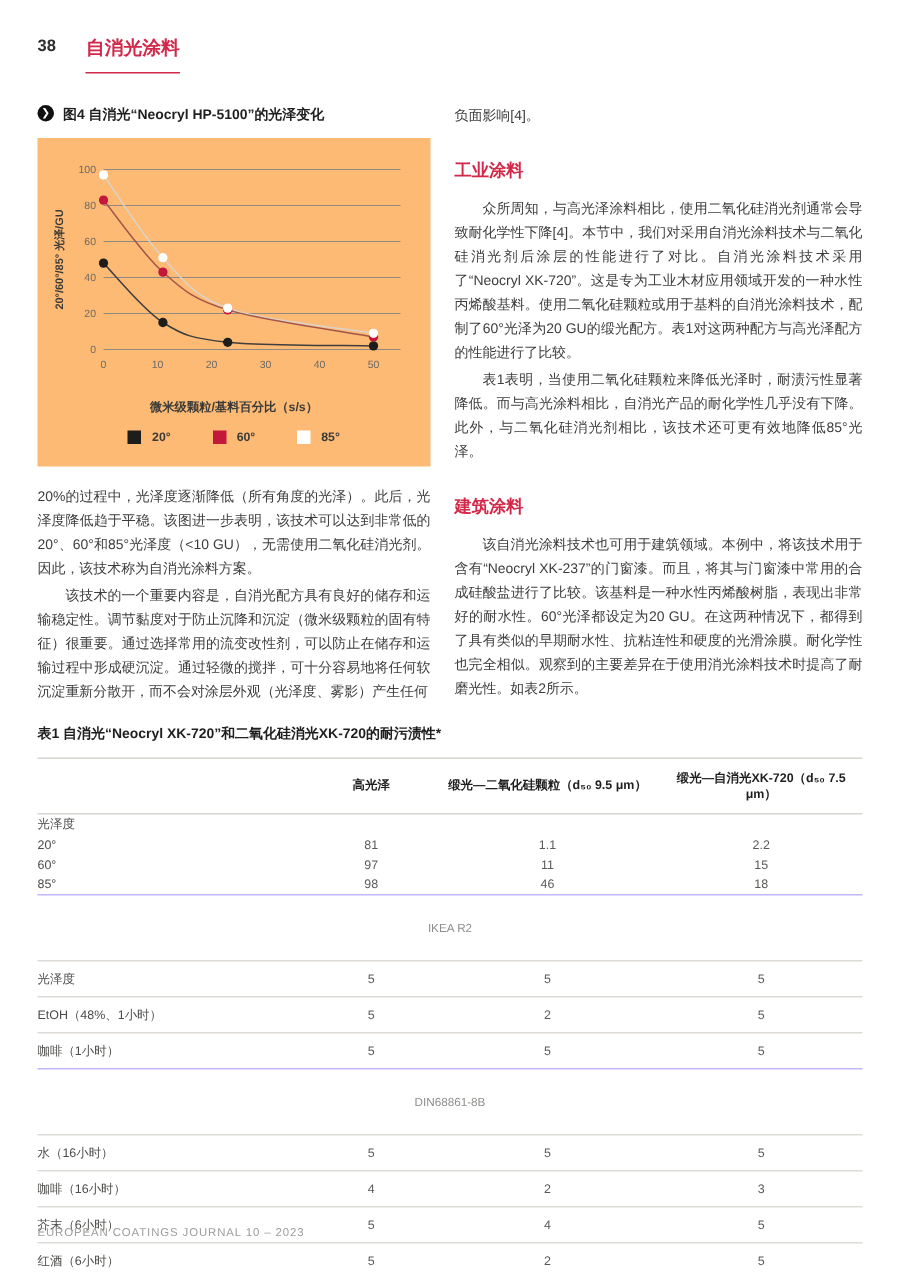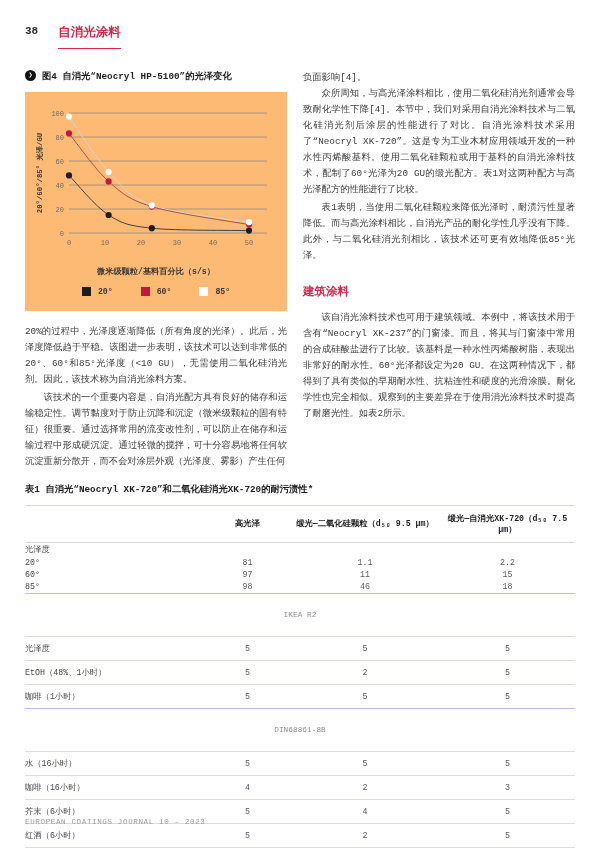--- a/index.html
+++ b/index.html
@@ -1,18 +1,18 @@
 <!DOCTYPE html>
 <html style="--accent: #d2294b;"><head>
 <meta charset="utf-8">
 <style>
   * { margin:0; padding:0; box-sizing:border-box; }
   html,body { background:#ffffff; }
   body { width:600px; height:849px; font-family:"Liberation Sans","DejaVu Sans",sans-serif; color:#3c3c3c; }
-  .page { position:relative; width:600px; height:849px; background:#fff; overflow:hidden;font-family:Liberation Mono, monospace; }
+  .page { position:relative; width:600px; height:849px; background:#fff; overflow:hidden; }
 
   
   .header { display:flex; align-items:flex-start; gap:20px; padding:24px 25px 0 25px; }
   .page-num { font-size:11px; font-weight:bold; color:#2e2e2e; padding-top:1px; }
   .section-title { font-size:12.5px; font-weight:bold; color:var(--accent); padding-bottom:7px; border-bottom:1.5px solid var(--accent); }
 
   
   .columns { display:flex; gap:16px; padding:21px 25px 0 25px; }
   .col-left { width:262px; flex:0 0 262px; }
   .col-right { flex:1; }
@@ -125,20 +125,21 @@
           <p>20%的过程中，光泽度逐渐降低（所有角度的光泽）。此后，光泽度降低趋于平稳。该图进一步表明，该技术可以达到非常低的20°、60°和85°光泽度（&lt;10 GU），无需使用二氧化硅消光剂。因此，该技术称为自消光涂料方案。</p>
           <p class="indent">该技术的一个重要内容是，自消光配方具有良好的储存和运输稳定性。调节黏度对于防止沉降和沉淀（微米级颗粒的固有特征）很重要。通过选择常用的流变改性剂，可以防止在储存和运输过程中形成硬沉淀。通过轻微的搅拌，可十分容易地将任何软沉淀重新分散开，而不会对涂层外观（光泽度、雾影）产生任何</p>
         </div>
     </div>
 
     <div class="col-right">
       <div class="body-text">
         <p>负面影响[4]。</p>
       </div>
       <div id="right-sections">
+          <div class="sec-heading">工业涂料</div>
           <div class="body-text">
             <p class="indent">众所周知，与高光泽涂料相比，使用二氧化硅消光剂通常会导致耐化学性下降[4]。本节中，我们对采用自消光涂料技术与二氧化硅消光剂后涂层的性能进行了对比。自消光涂料技术采用了“Neocryl XK-720”。这是专为工业木材应用领域开发的一种水性丙烯酸基料。使用二氧化硅颗粒或用于基料的自消光涂料技术，配制了60°光泽为20 GU的缎光配方。表1对这两种配方与高光泽配方的性能进行了比较。</p>
             <p class="indent">表1表明，当使用二氧化硅颗粒来降低光泽时，耐渍污性显著降低。而与高光涂料相比，自消光产品的耐化学性几乎没有下降。此外，与二氧化硅消光剂相比，该技术还可更有效地降低85°光泽。</p>
           </div>
           <div class="sec-heading">建筑涂料</div>
           <div class="body-text">
             <p class="indent">该自消光涂料技术也可用于建筑领域。本例中，将该技术用于含有“Neocryl XK-237”的门窗漆。而且，将其与门窗漆中常用的合成硅酸盐进行了比较。该基料是一种水性丙烯酸树脂，表现出非常好的耐水性。60°光泽都设定为20 GU。在这两种情况下，都得到了具有类似的早期耐水性、抗粘连性和硬度的光滑涂膜。耐化学性也完全相似。观察到的主要差异在于使用消光涂料技术时提高了耐磨光性。如表2所示。</p>
           </div>
         </div>
     </div>

